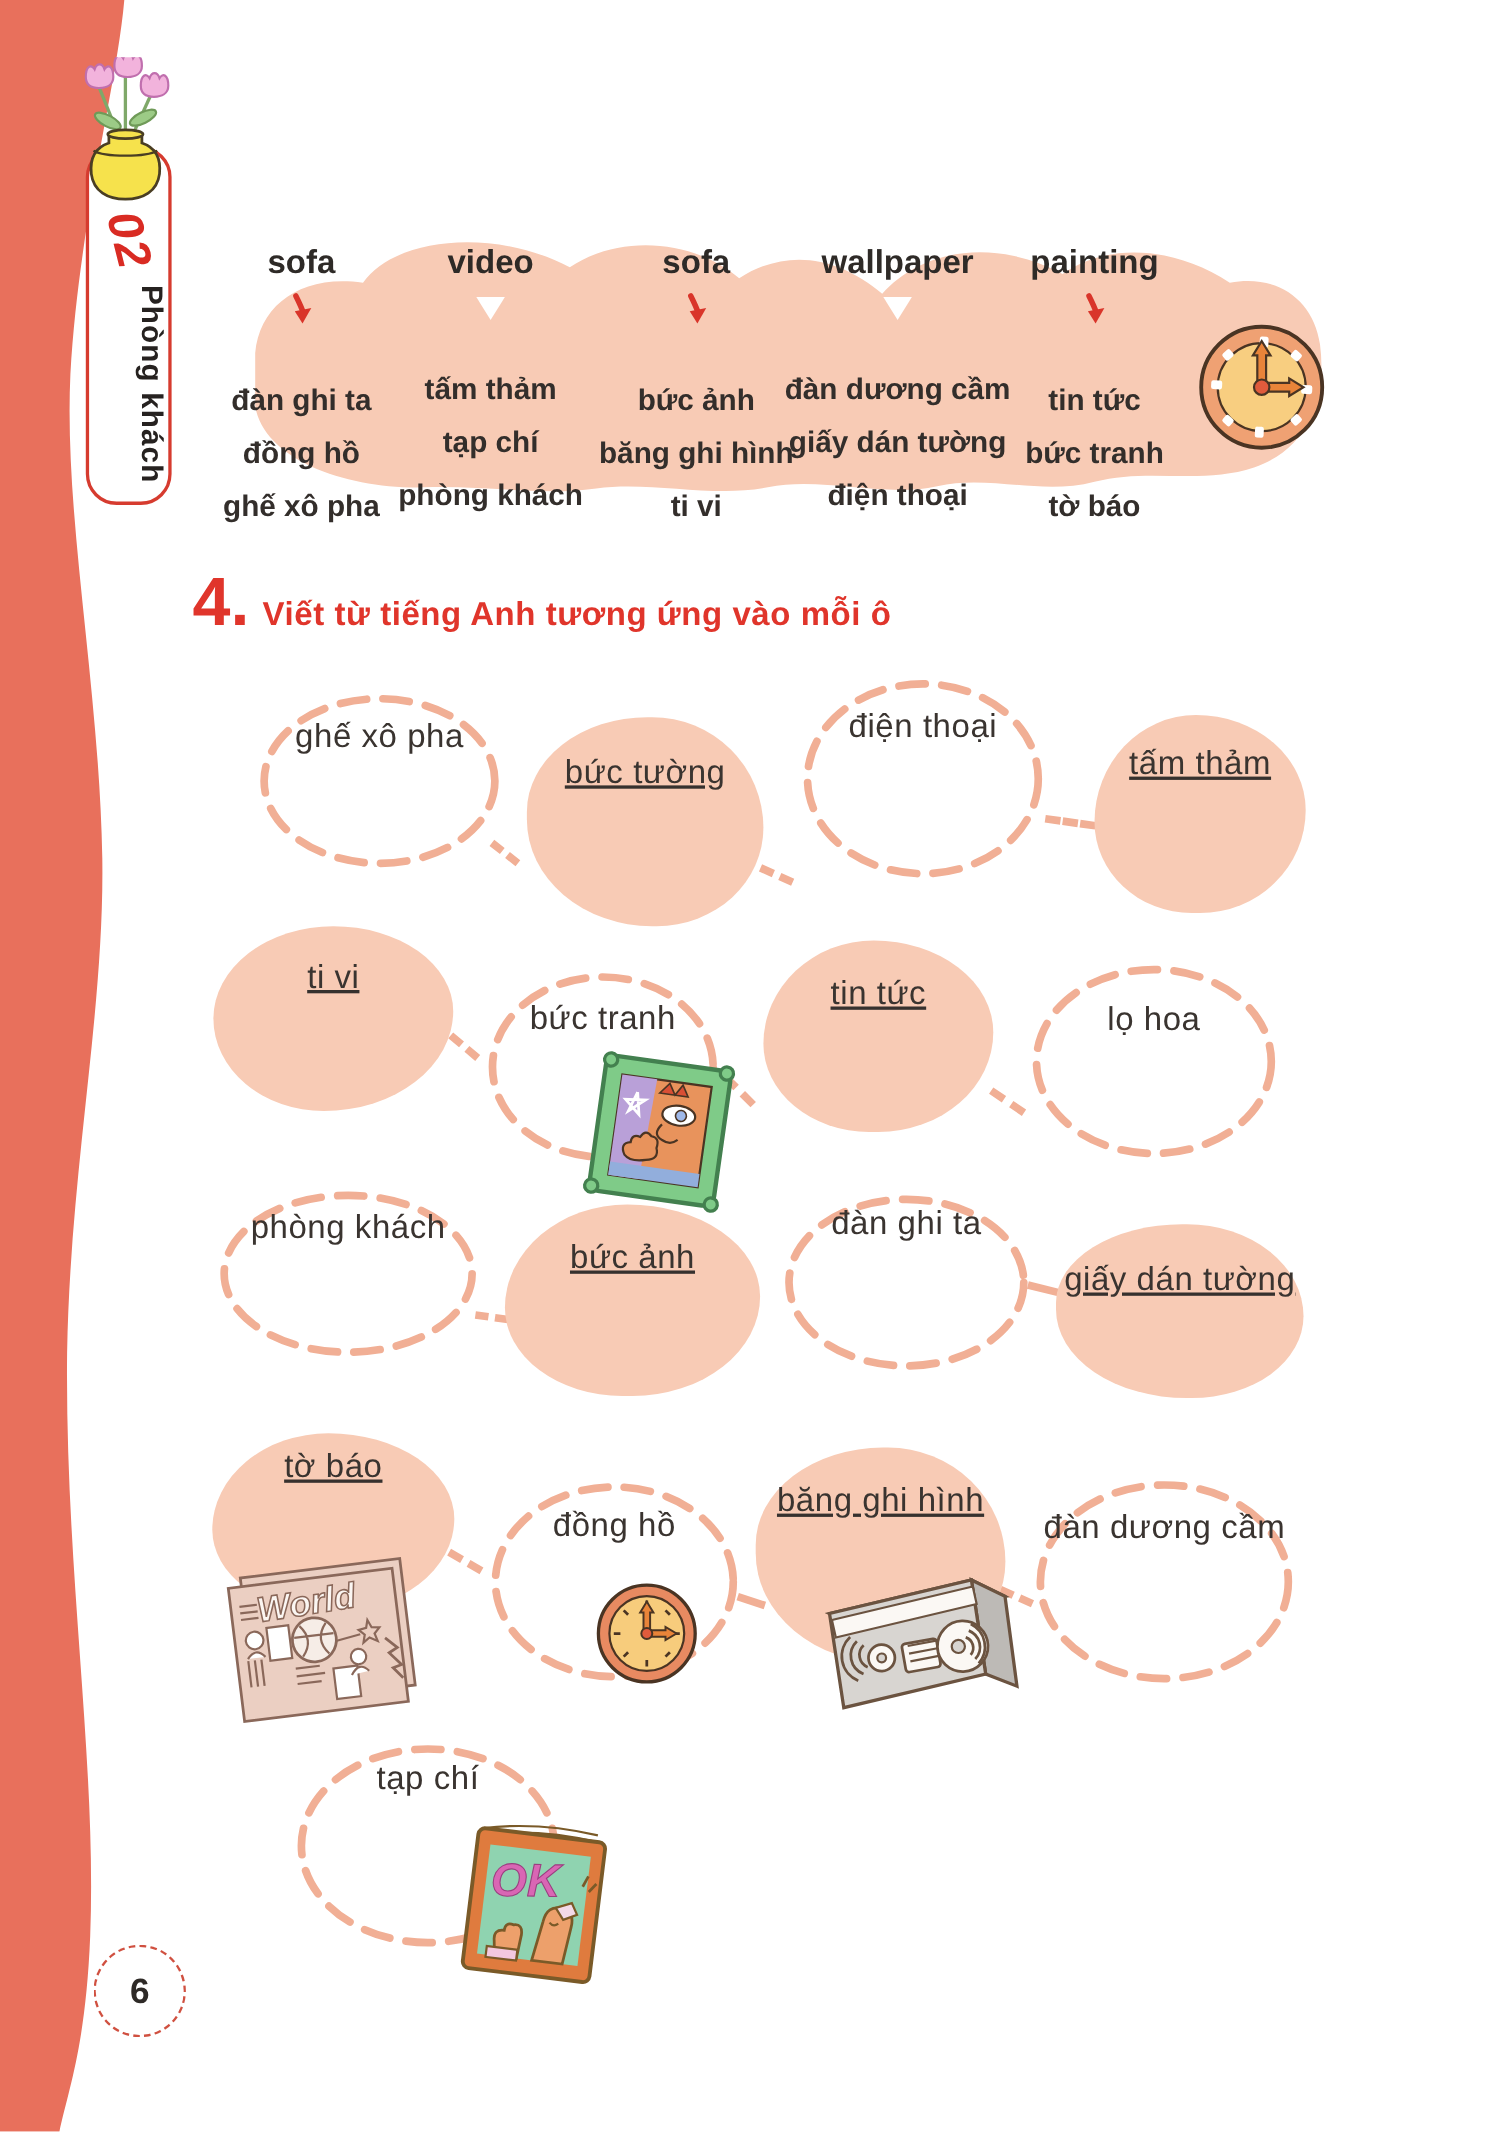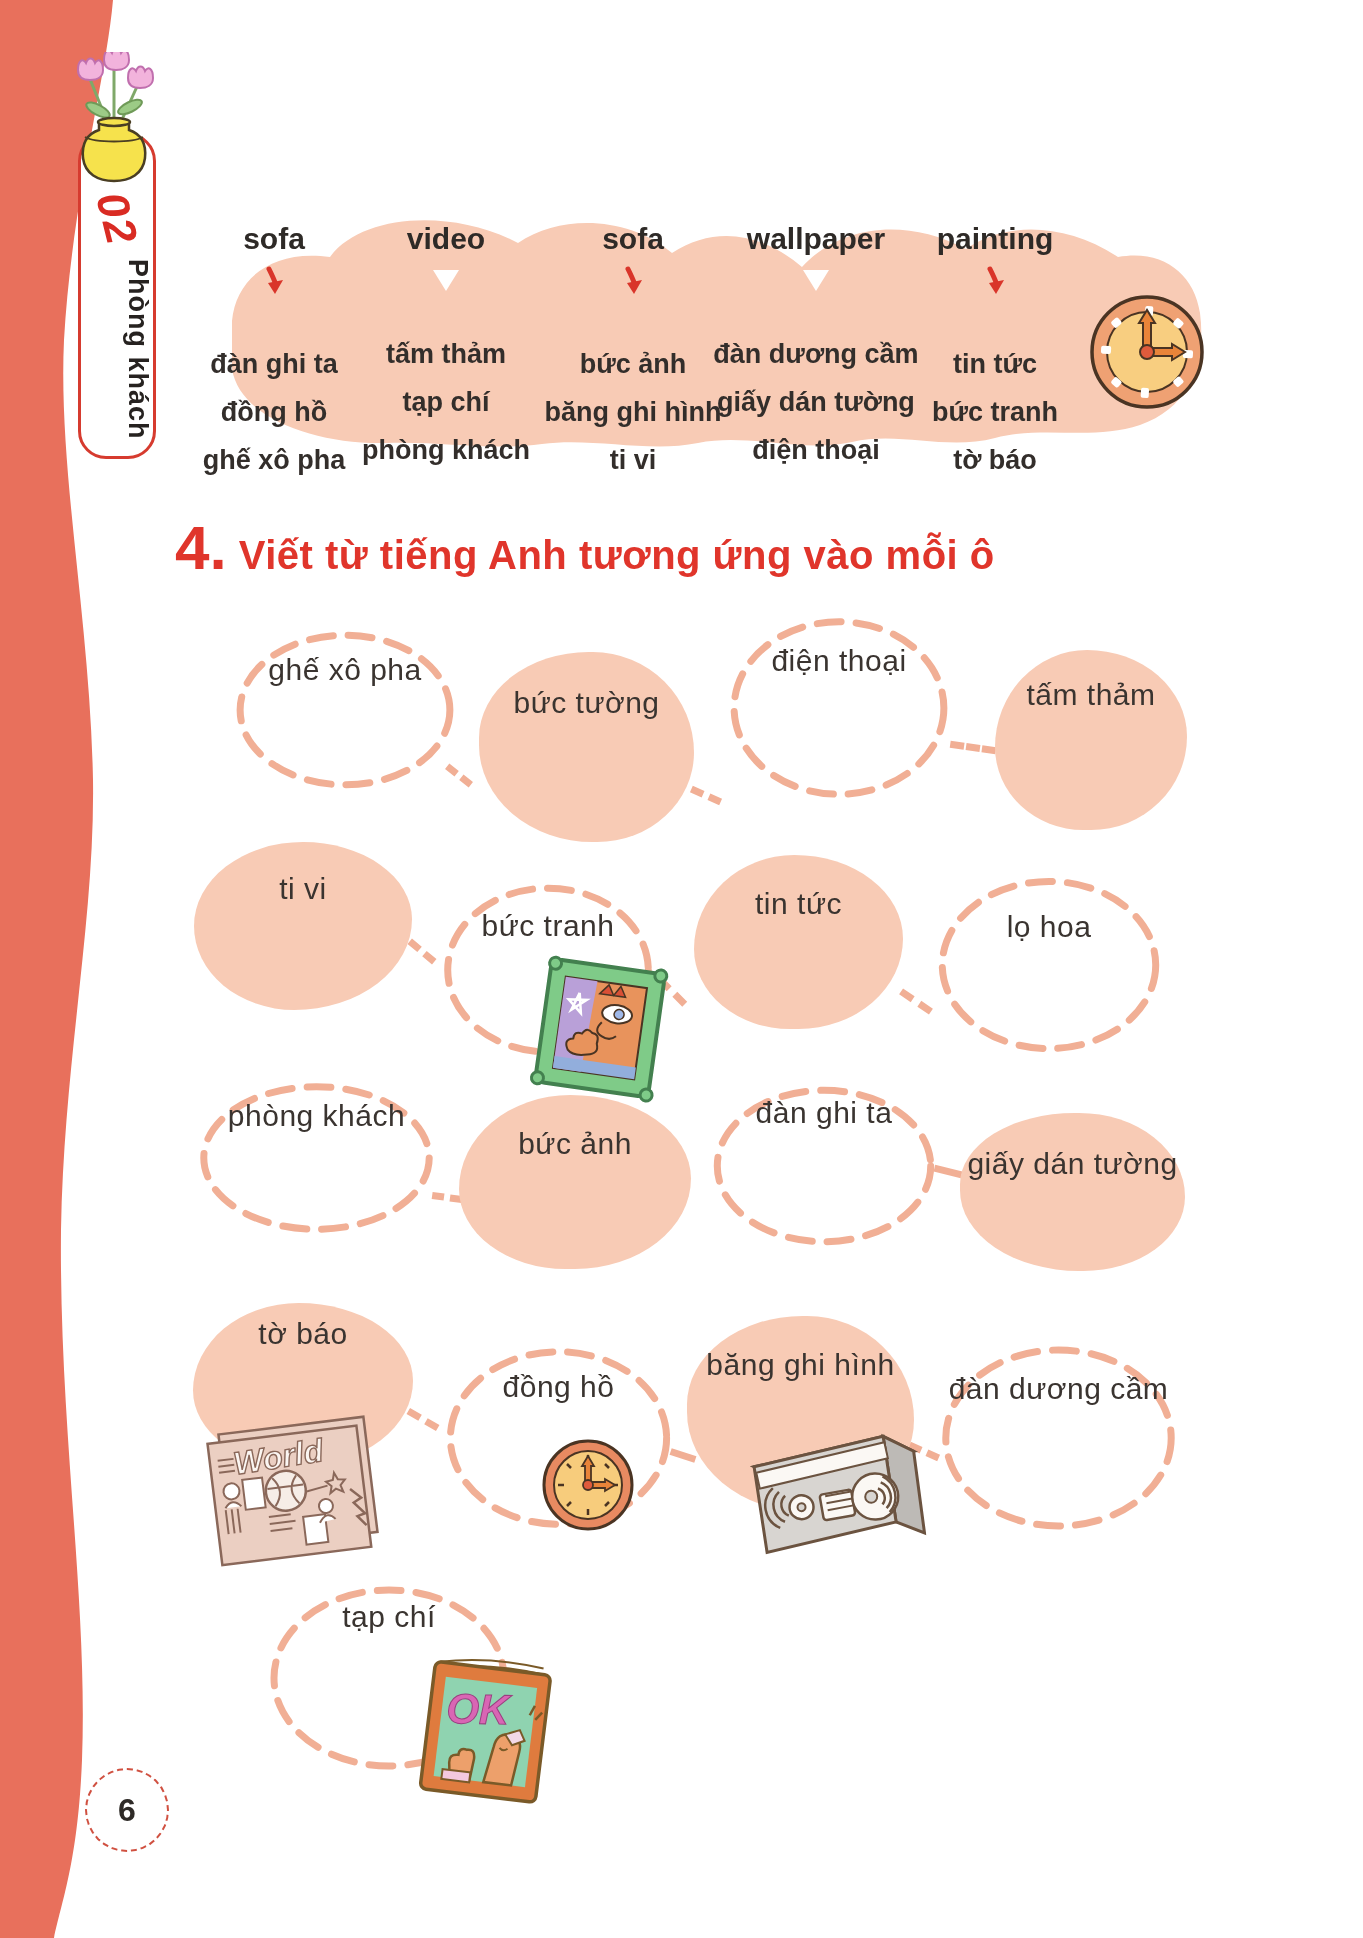--- a/index.html
+++ b/index.html
@@ -38,24 +38,24 @@
   .vcol .choices{margin-top:44px;}
   .vcol .choice{display:block; font-size:27px; font-weight:bold; color:#332E2B; line-height:48px; white-space:nowrap;}
   .arrow-red{display:block; margin:10px auto 0; width:26px; height:30px;}
   .arrow-white{display:block; margin:14px auto 0; width:0; height:0;
     border-left:13px solid transparent; border-right:13px solid transparent;
     border-top:21px solid #ffffff;}
   .clock-big{position:absolute; left:1088px; top:293px; width:118px; height:118px; z-index:2;}
   
   .ex-title{position:absolute; left:175px; top:512px; display:flex; align-items:baseline; z-index:2; white-space:nowrap;}
   .ex-num{font-size:62px; font-weight:bold; color:#E0352B; margin-right:12px;}
-  .ex-text{font-size:40px; font-weight:bold; color:#E0352B; letter-spacing:0.5px;}
+  .ex-text{font-size:30px; font-weight:bold; color:#E0352B; letter-spacing:0.5px;}
   
   .bubble{position:absolute; box-sizing:border-box; z-index:2;}
-  .bubble.filled{background:#F8CBB5;}
+  .bubble.filled{background:#F8CBB5;text-decoration:underline;}
   .bubble .dash-svg{position:absolute; left:0; top:0; width:100%; height:100%;}
   .bubble .lbl{
     position:relative; display:block; text-align:center;
     font-size:30px; color:#3A3430; letter-spacing:0.5px; z-index:2;
     font-weight:500; white-space:nowrap;
   }
   .r1{border-radius:48% 52% 50% 46% / 54% 48% 52% 46%;}
   .r2{border-radius:52% 48% 46% 54% / 46% 54% 48% 52%;}
   .r3{border-radius:50% 50% 54% 46% / 50% 46% 54% 50%;}
   

